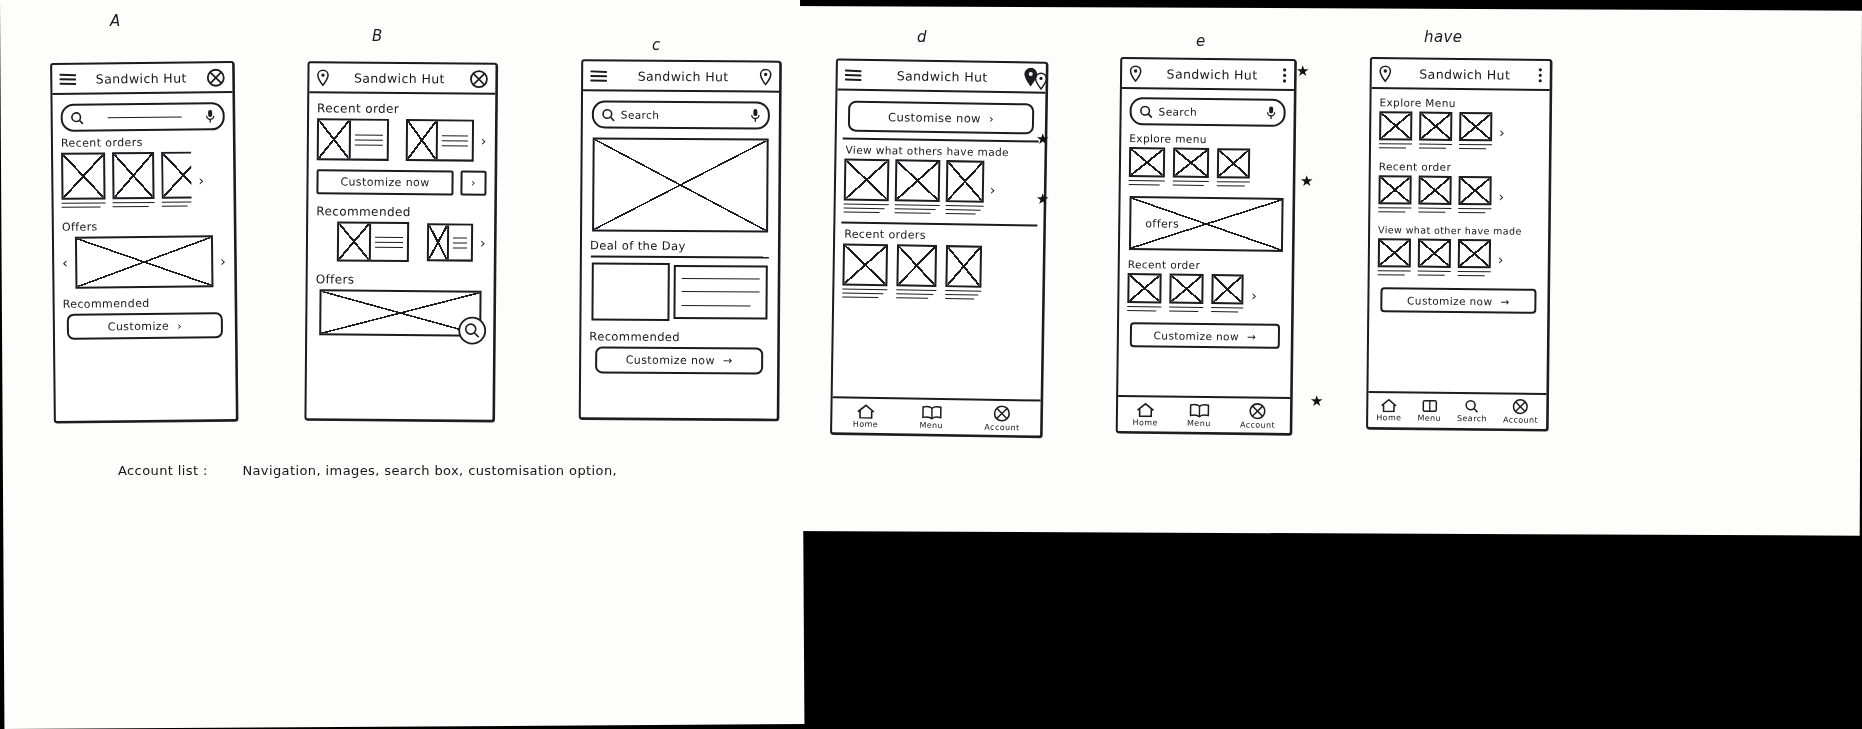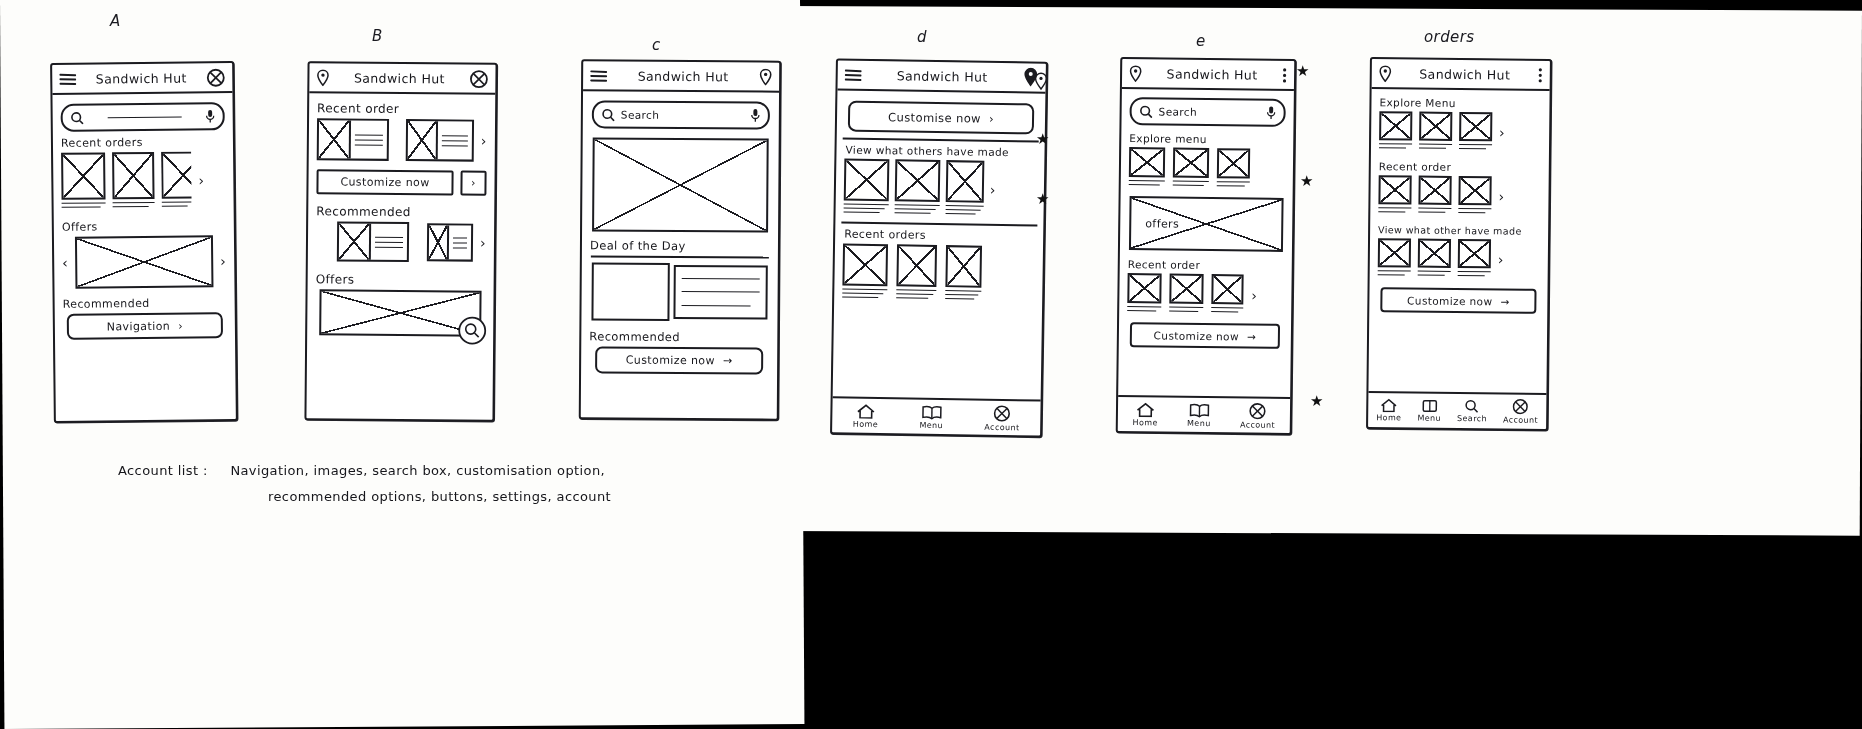--- a/index.html
+++ b/index.html
@@ -142,21 +142,21 @@
   <div class="hw sec-label" style="margin-top:10px;">Offers</div>
   <div class="row">
     <span class="hw chev">‹</span>
     <div class="bigbox" style="flex:1;height:48px;"></div>
     <span class="hw chev">›</span>
   </div>
 
   <div class="hw sec-label" style="margin-top:9px;">Recommended</div>
   <div style="padding:0 12px;margin-top:2px;">
     <div class="btn hw" style="height:22px;">
-      <span>Navigation</span>
+      <span>Customize</span>
       <span>›</span>
     </div>
   </div>
 </div>
 
 <div class="ink hw panel-letter" style="left:372px;top:27px;">B</div>
 <div class="phone" style="left:306px;top:62px;width:186px;height:355px;transform:rotate(0.5deg);">
   <div class="hdr">
     <span class="ic">
       <svg width="13" height="17">
@@ -556,21 +556,21 @@
           </svg>
         </span>
       <span class="hw">Account</span>
     </div>
   </div>
 </div>
 <div class="ink hw star" style="left:1296px;top:62px;">★</div>
 <div class="ink hw star" style="left:1300px;top:172px;">★</div>
 <div class="ink hw star" style="left:1310px;top:392px;">★</div>
 
-<div class="ink hw panel-letter" style="left:1424px;top:28px;">orders</div>
+<div class="ink hw panel-letter" style="left:1424px;top:28px;">have</div>
 <div class="phone" style="left:1368px;top:58px;width:178px;height:368px;transform:rotate(0.6deg);">
   <div class="hdr">
     <span class="ic">
       <svg width="13" height="17">
           <path d="M6.5 1C3.6 1 1.4 3.2 1.4 6c0 3.5 5.1 10 5.1 10S11.6 9.5 11.6 6C11.6 3.2 9.4 1 6.5 1z" fill="none" stroke="#1b1b20" stroke-width="1.5"></path>
           <circle cx="6.5" cy="5.8" r="1.7" fill="#1b1b20"></circle>
         </svg>
     </span>
     <span class="hw hdr-title">Sandwich Hut</span>
     <span class="ic">
@@ -702,15 +702,14 @@
             <line x1="12.8" y1="3.2" x2="3.2" y2="12.8" stroke="#1b1b20" stroke-width="1.4"></line>
           </svg>
         </span>
       <span class="hw">Account</span>
     </div>
   </div>
 </div>
 
 <div class="ink hw elemlist" style="left:118px;top:458px;width:660px;">
   <span>Account list :</span>
-  <span style="margin-left:18px;">Navigation, images, search box, customisation option,</span>
-  <span class="l2">recommended options, buttons, settings, account</span>
+  <span style="margin-left:30px;">Navigation, images, search box, customisation option,</span>
 </div>
 
 </body></html>

